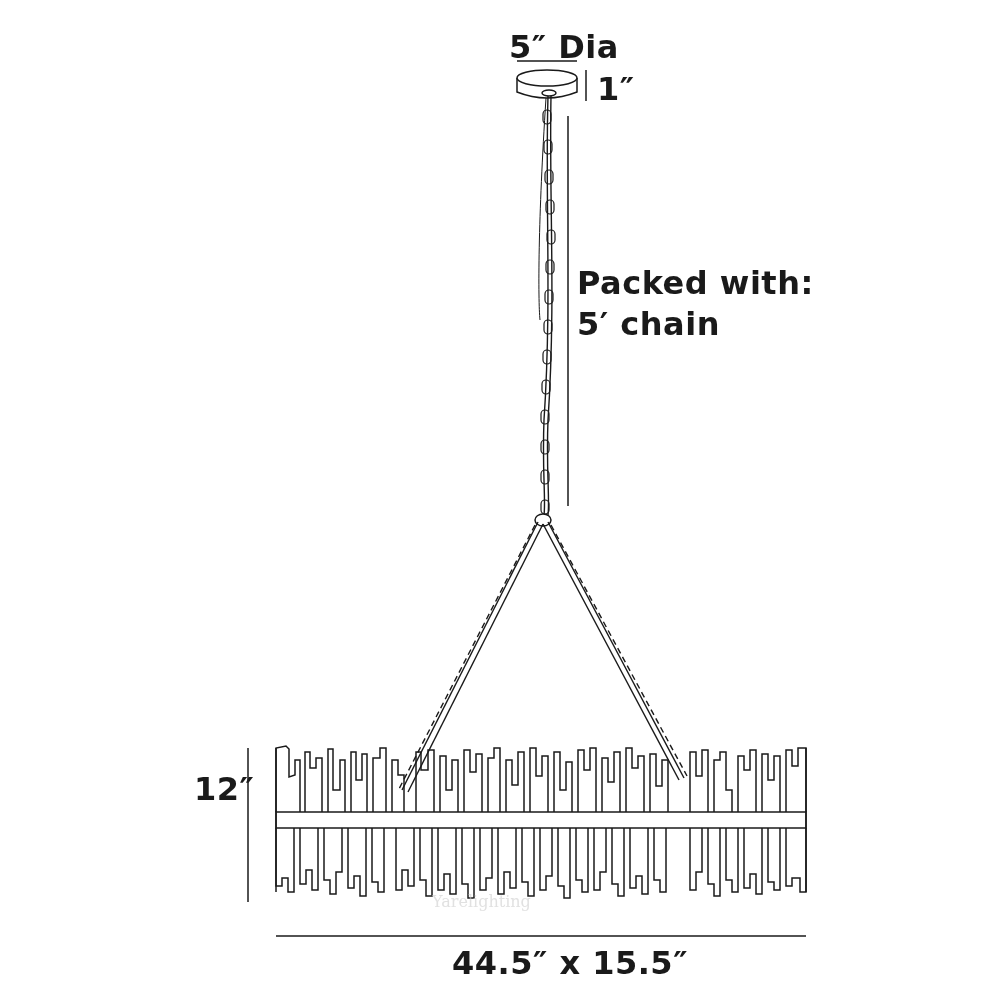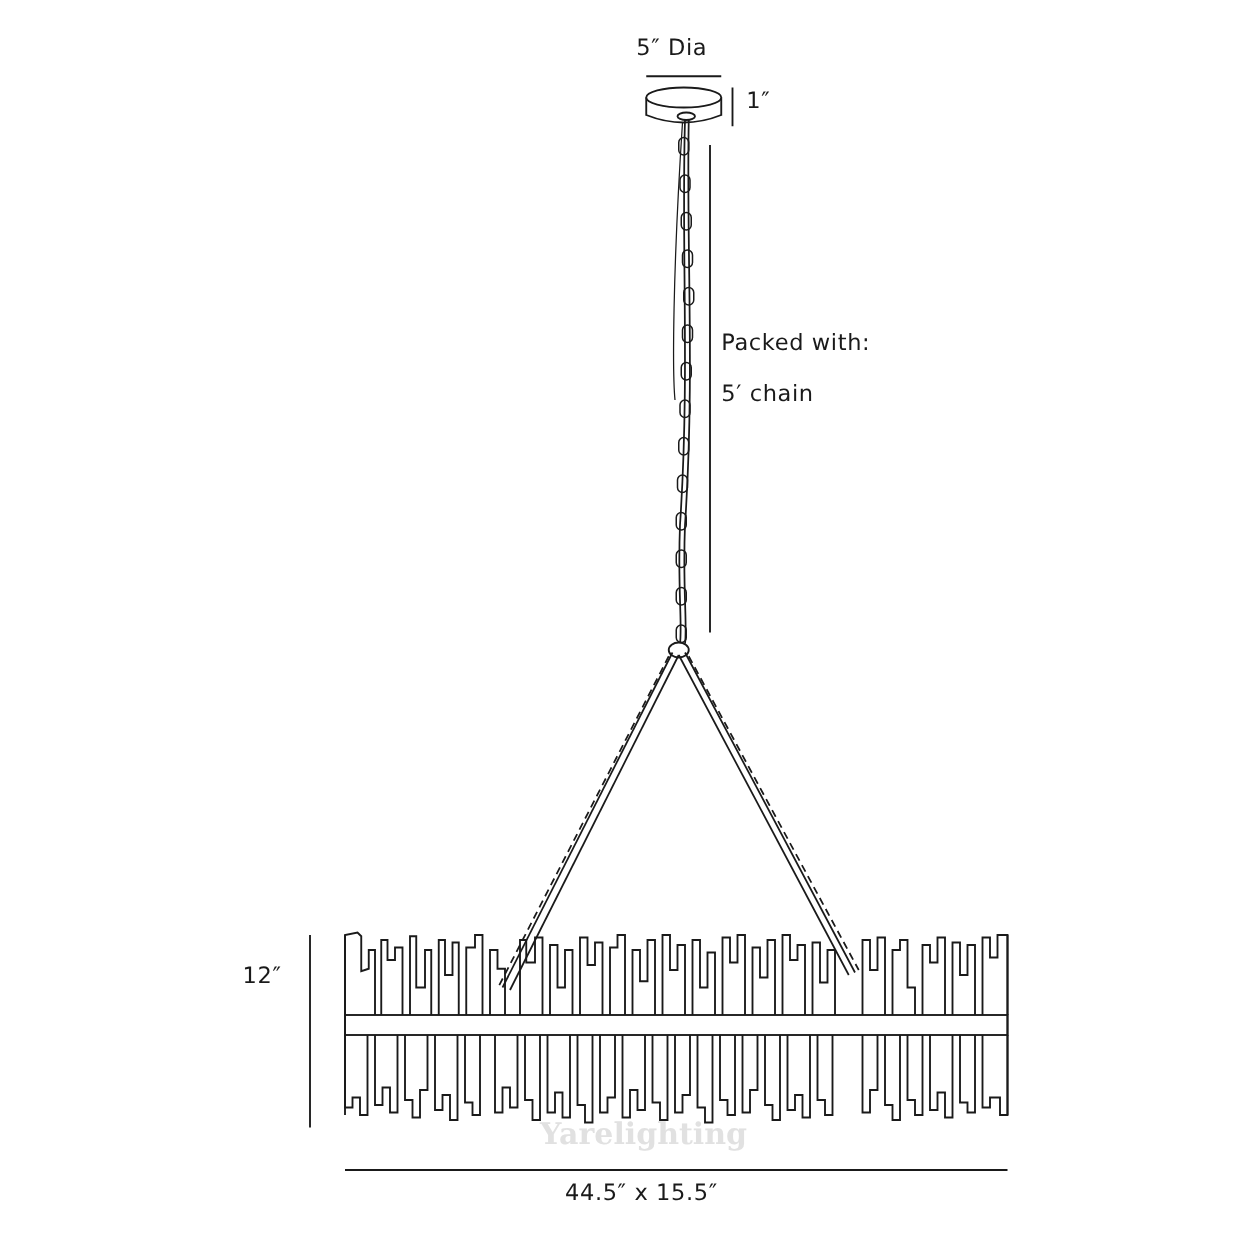--- a/index.html
+++ b/index.html
@@ -1,21 +1,21 @@
 <!DOCTYPE html>
 <html><head>
 <meta charset="utf-8">
 <style>
   html, body { margin: 0; padding: 0; background: #ffffff; }
   body { width: 1000px; height: 1000px; position: relative; overflow: hidden;
          font-family: "DejaVu Sans", sans-serif; color: #1a1a1a; }
-  .label { position: absolute; font-size: 18px; font-weight: 400; letter-spacing: 0.5px; white-space: nowrap; }
+  .label { position: absolute; font-size: 32px; font-weight: 700; letter-spacing: 0.5px; white-space: nowrap; }
   svg { position: absolute; left: 0; top: 0; }
-  .watermark { position: absolute; font-family: "DejaVu Serif", serif; font-size: 24px;
-               color: rgba(200,200,200,0.55); white-space: nowrap; font-weight: bold; }
+  .watermark { position: absolute; font-family: "DejaVu Serif", serif; font-size: 16px;
+               color: rgba(200,200,200,0.55); white-space: nowrap; }
 </style>
 </head>
 <body>
 
 <svg width="1000" height="1000" viewBox="0 0 1000 1000">
 
   <line x1="517" y1="61" x2="577" y2="61" stroke="#1a1a1a" stroke-width="1.5"></line>
 
   <line x1="586" y1="70" x2="586" y2="101" stroke="#1a1a1a" stroke-width="1.5"></line>
 

